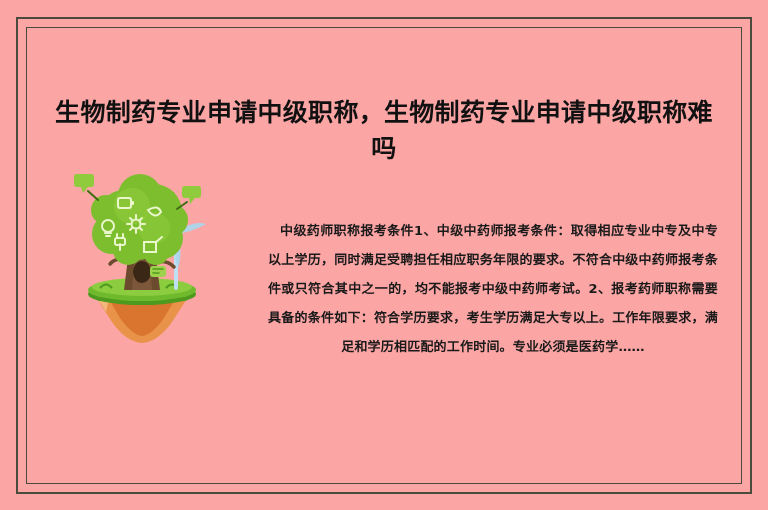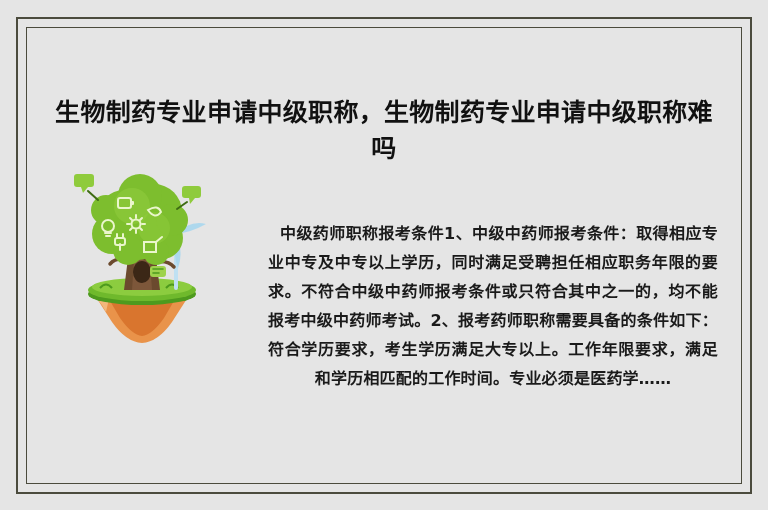--- a/index.html
+++ b/index.html
@@ -12,21 +12,21 @@
     height: 510px;
     background: #FDFAF4;
     font-family: "DejaVu Sans", "Liberation Sans", sans-serif;
     overflow: hidden;
   }
 
   .page {
     position: relative;
     width: 768px;
     height: 510px;
-    background: #e5e5e5;
+    background: #fca5a5;
     box-sizing: border-box;
   }
 
   
   .frame-outer {
     position: absolute;
     left: 16px;
     top: 17px;
     width: 736px;
     height: 477px;
@@ -68,21 +68,21 @@
     height: 172px;
   }
   .illustration svg { display: block; }
 
   
   .article {
     position: absolute;
     left: 268px;
     top: 203px;
     width: 450px;
-    font-size: 16px;
+    font-size: 13px;
     font-weight: bold;
     line-height: 29px;
     color: #1A1A1A;
     text-align: justify;
     text-align-last: center;
     text-indent: 12px;
     letter-spacing: 0.2px;
   }
 </style>
 </head>

